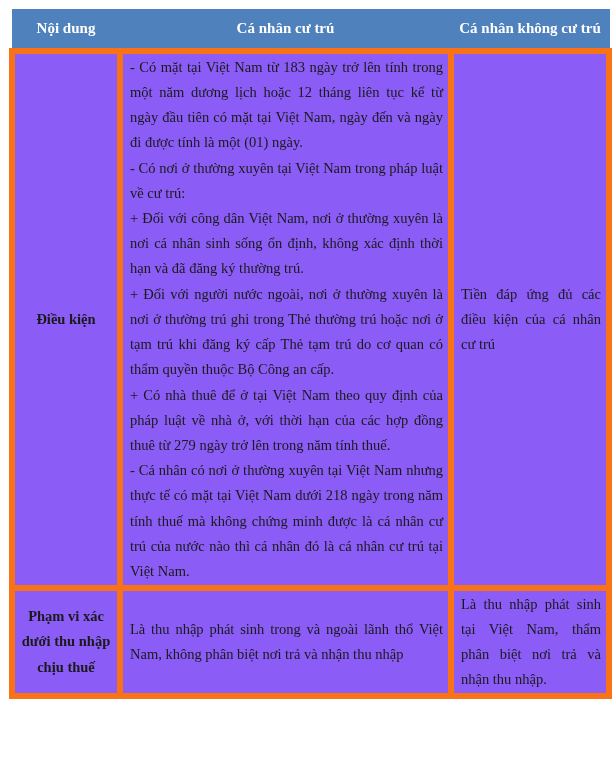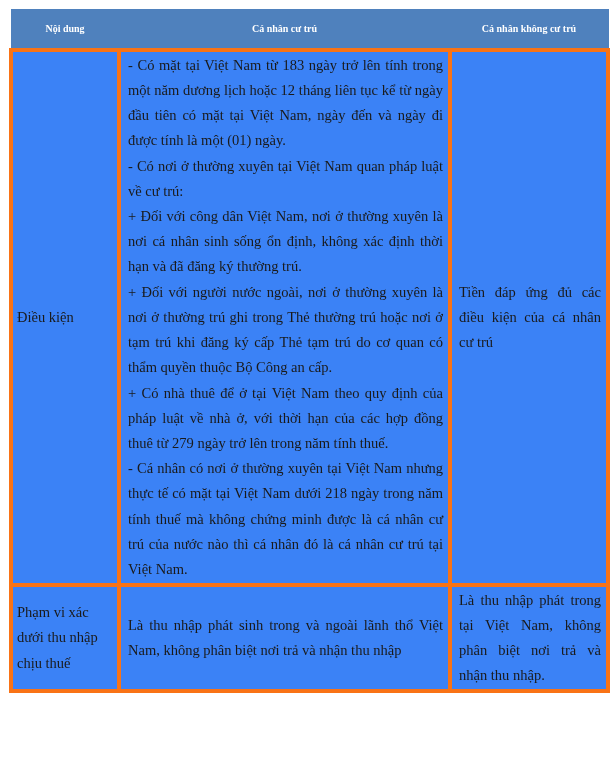--- a/index.html
+++ b/index.html
@@ -29,32 +29,33 @@
     table.cmp col.c3 { width: 158px; }
     table.cmp th {
       background: #4f81bd;
       color: #ffffff;
       font-weight: bold;
       height: 39px;
       padding: 0 4px;
       text-align: center;
       border-left: 1px solid #4f81bd;
       border-right: 1px solid #4f81bd;
-      font-size: 10px;
+      font-size: 15px;
       white-space: nowrap;
     }
     table.cmp td {
-      background: #3b82f6;
-      border: 4px solid #f97316;
+      background: #8b5cf6;
+      border: 6px solid #f97316;
       vertical-align: middle;
       line-height: 25.2px;
       padding: 0 5px 0 7px;
     }
     table.cmp td.label {
-      font-weight: normal;
+      text-align: center;
+      font-weight: bold;
       padding: 0 4px;
     }
     table.cmp td.just {
       text-align: justify;
     }
     tr.r1 td { height: 531px; }
     tr.r2 td { height: 102px; }
     tr.r3 td { height: 76px; }
     .para { display: block; }
   </style>
@@ -72,29 +73,29 @@
       <th>Nội dung</th>
       <th>Cá nhân cư trú</th>
       <th>Cá nhân không cư trú</th>
     </tr>
   </thead>
   <tbody>
     <tr class="r1">
       <td class="label">Điều kiện</td>
       <td class="just">
         <span class="para">- Có mặt tại Việt Nam từ 183 ngày trở lên tính trong một năm dương lịch hoặc 12 tháng liên tục kể từ ngày đầu tiên có mặt tại Việt Nam, ngày đến và ngày đi được tính là một (01) ngày.</span>
-        <span class="para">- Có nơi ở thường xuyên tại Việt Nam quan pháp luật về cư trú:</span>
+        <span class="para">- Có nơi ở thường xuyên tại Việt Nam trong pháp luật về cư trú:</span>
         <span class="para">+ Đối với công dân Việt Nam, nơi ở thường xuyên là nơi cá nhân sinh sống ổn định, không xác định thời hạn và đã đăng ký thường trú.</span>
         <span class="para">+ Đối với người nước ngoài, nơi ở thường xuyên là nơi ở thường trú ghi trong Thẻ thường trú hoặc nơi ở tạm trú khi đăng ký cấp Thẻ tạm trú do cơ quan có thẩm quyền thuộc Bộ Công an cấp.</span>
         <span class="para">+ Có nhà thuê để ở tại Việt Nam theo quy định của pháp luật về nhà ở, với thời hạn của các hợp đồng thuê từ 279 ngày trở lên trong năm tính thuế.</span>
         <span class="para">- Cá nhân có nơi ở thường xuyên tại Việt Nam nhưng thực tế có mặt tại Việt Nam dưới 218 ngày trong năm tính thuế mà không chứng minh được là cá nhân cư trú của nước nào thì cá nhân đó là cá nhân cư trú tại Việt Nam.</span>
       </td>
       <td class="just">Tiền đáp ứng đủ các điều kiện của cá nhân cư trú</td>
     </tr>
     <tr class="r2">
       <td class="label">Phạm vi xác dưới thu nhập chịu thuế</td>
       <td class="just">
         <span class="para">Là thu nhập phát sinh trong và ngoài lãnh thổ Việt Nam, không phân biệt nơi trả và nhận thu nhập</span>
       </td>
-      <td class="just">Là thu nhập phát trong tại Việt Nam, không phân biệt nơi trả và nhận thu nhập.</td>
+      <td class="just">Là thu nhập phát sinh tại Việt Nam, thẩm phân biệt nơi trả và nhận thu nhập.</td>
     </tr>
   </tbody>
 </table>
 
 </body></html>

